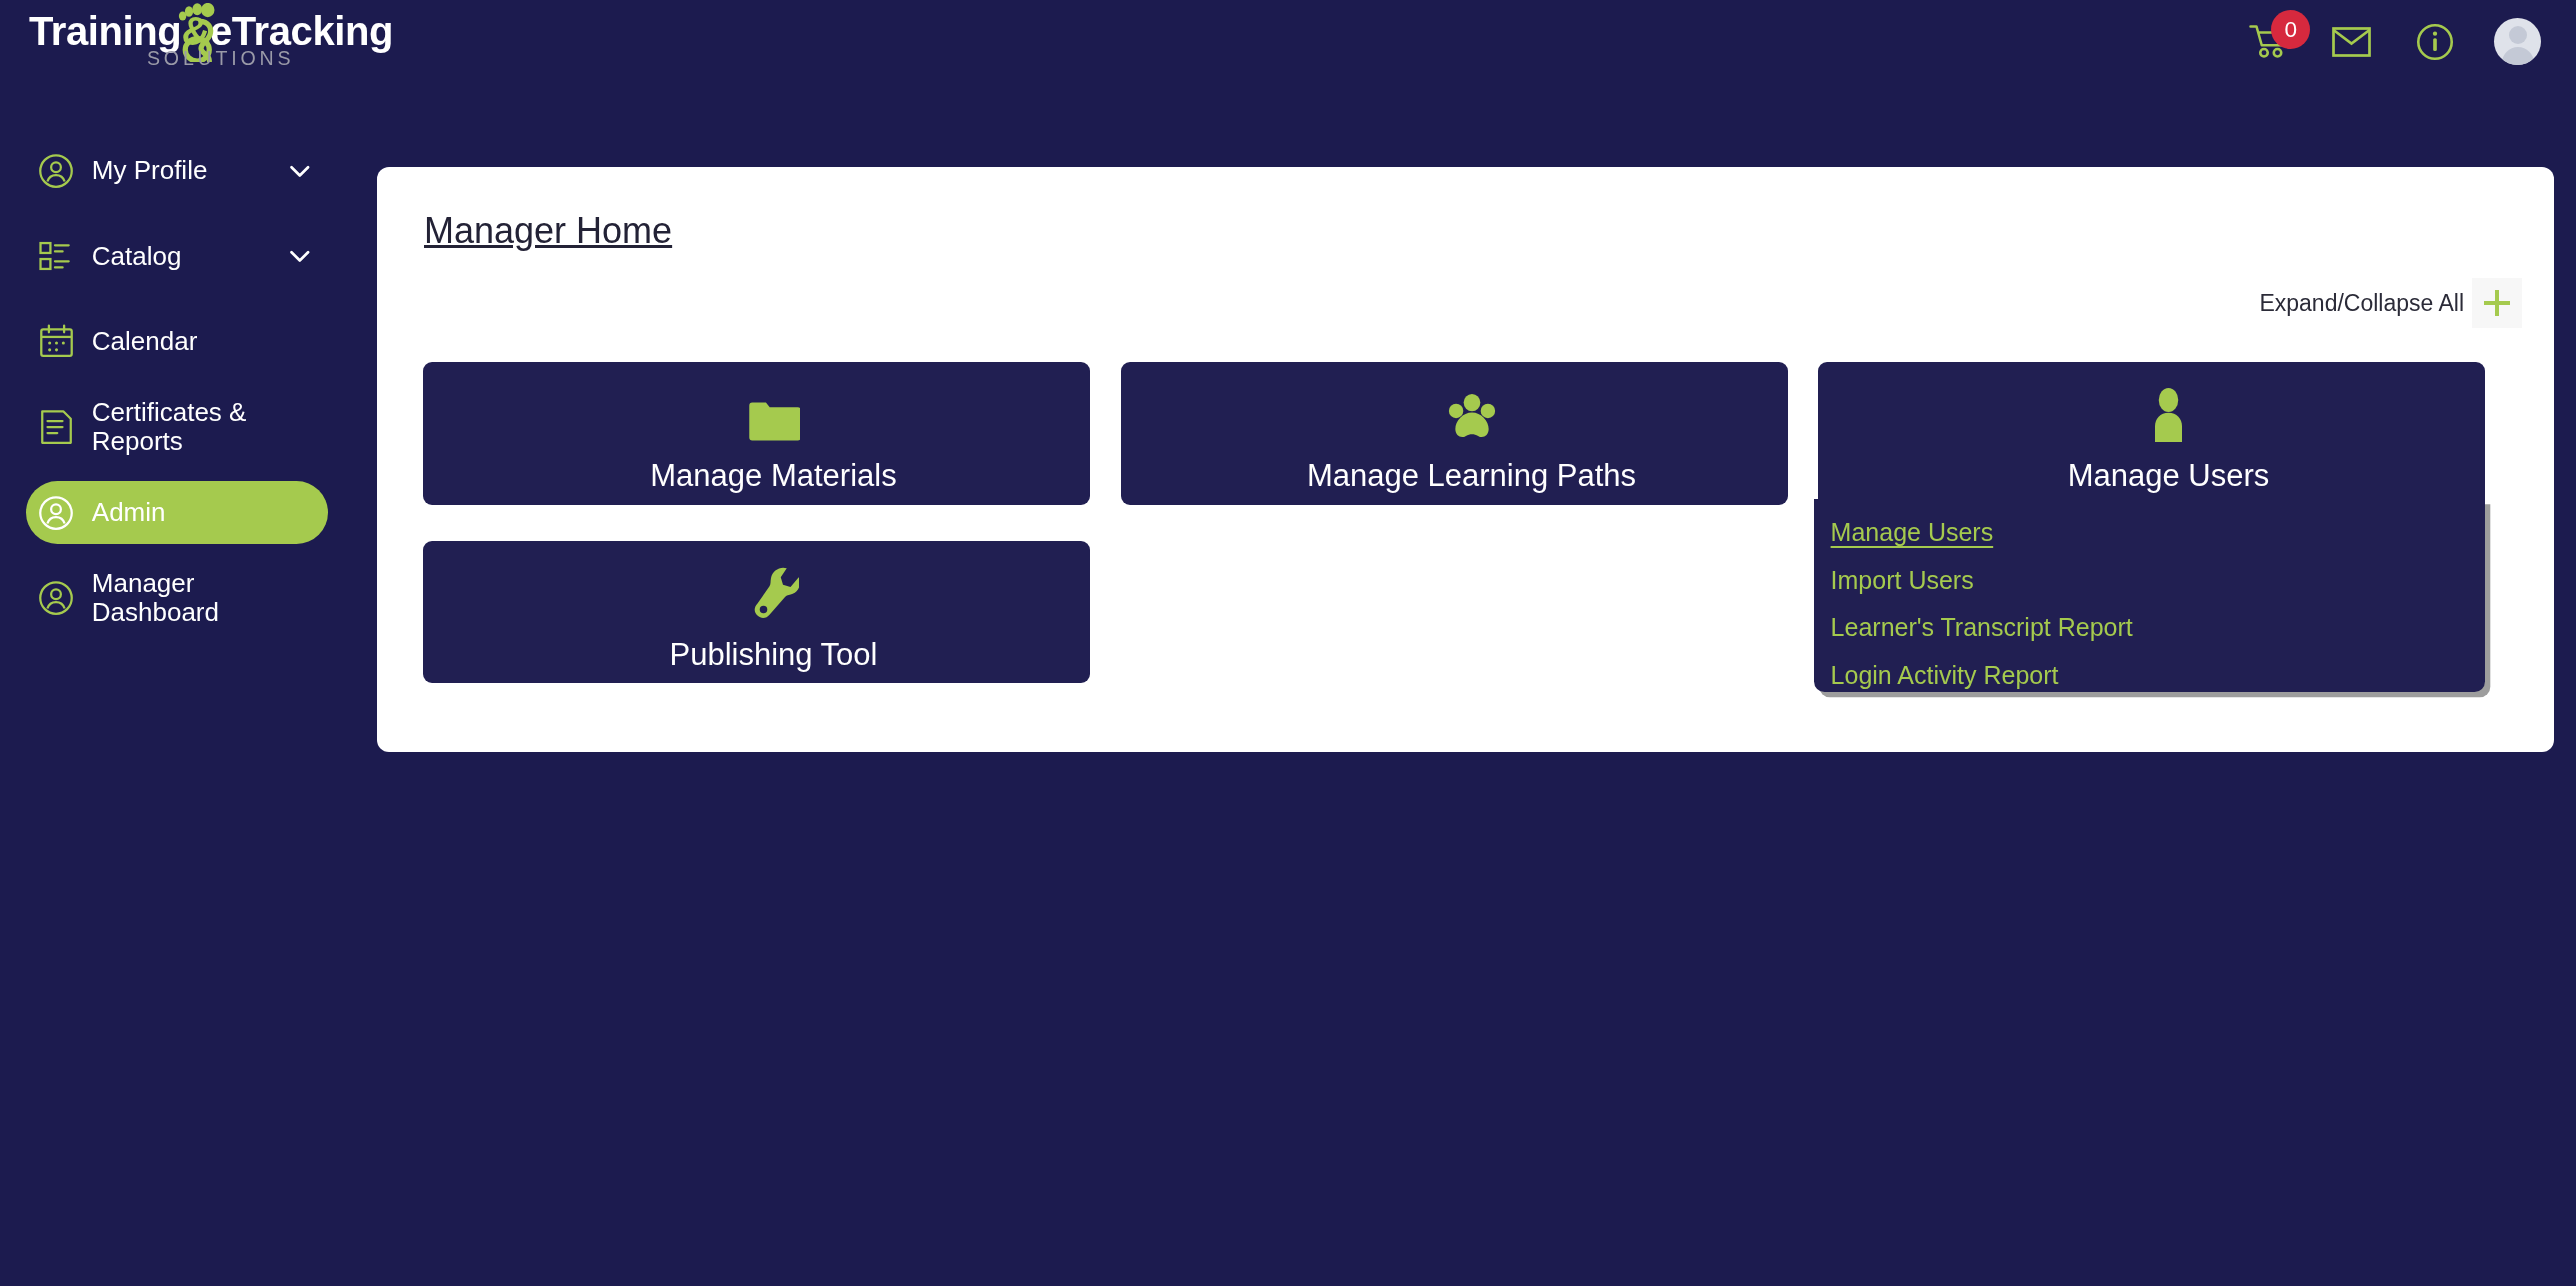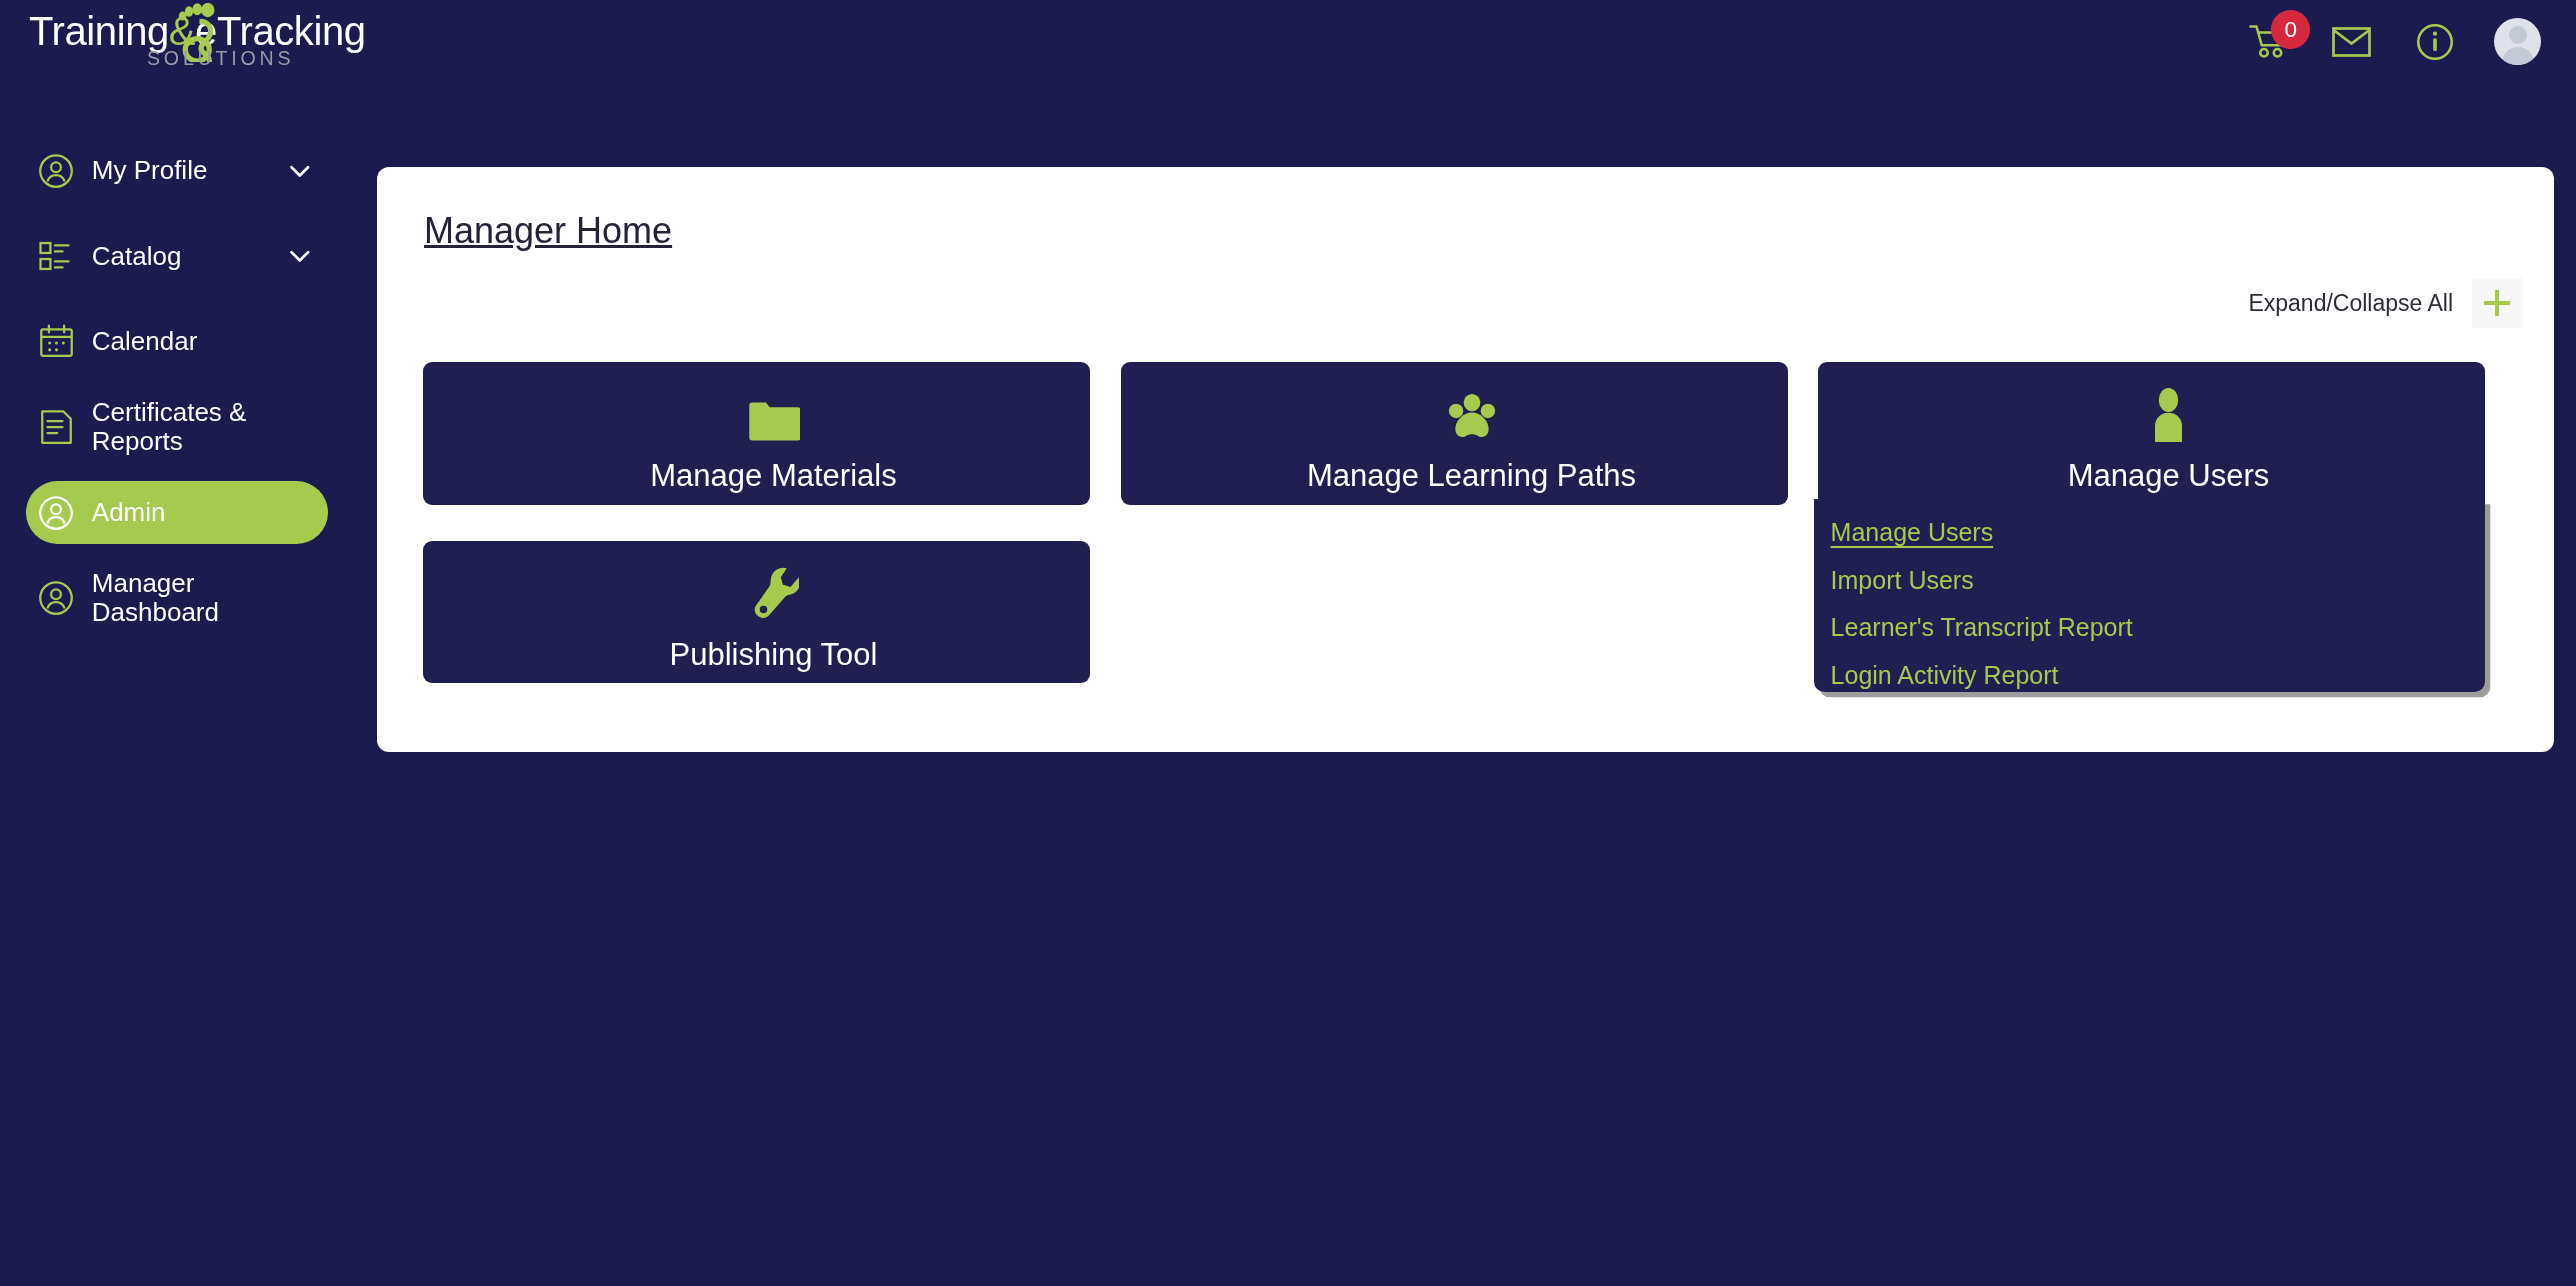--- a/index.html
+++ b/index.html
@@ -13,21 +13,21 @@
   
   .topbar{
     position:absolute; top:0; left:0; width:2576px; height:83px;
   }
   .logo{
     position:absolute; left:29px; top:4.5px;
     width:301px; height:72px;
   }
   .logo-text{
     position:absolute; left:0; top:4.5px;
-    font-size:40px; color:#ffffff; font-weight:400;
+    font-size:40px; color:#ffffff; font-weight:700;
     letter-spacing:-0.4px; white-space:nowrap;
   }
   .logo-amp{ color:#a5ca4e; }
   .logo-sub{
     position:absolute; left:118px; top:42px;
     font-size:19.6px; color:#9a9aa8; letter-spacing:3.8px; font-weight:400;
   }
   .logo-foot{
     position:absolute; left:148px; top:-1.5px;
     width:45px; height:59px;
@@ -96,21 +96,21 @@
     position:absolute; left:377px; top:167px;
     width:2177px; height:585px;
     background:#ffffff; border-radius:12px;
   }
   .page-title{
     position:absolute; left:47px; top:43px;
     font-size:36px; color:#232236; font-weight:400;text-decoration:underline;
   }
   .expand-row{
     position:absolute; right:32px; top:111px;
-    display:flex; align-items:center; gap:19px;
+    display:flex; align-items:center; gap:8px;
   }
   .expand-label{ font-size:23px; color:#2b2b38; }
   .expand-btn{
     width:50px; height:50px; background:#f7f7f7;
     display:flex; align-items:center; justify-content:center;
     cursor:pointer;
   }
   .plus{ position:relative; width:25.6px; height:25.6px; }
   .plus::before,.plus::after{
     content:""; position:absolute; background:#a5ca4e;

